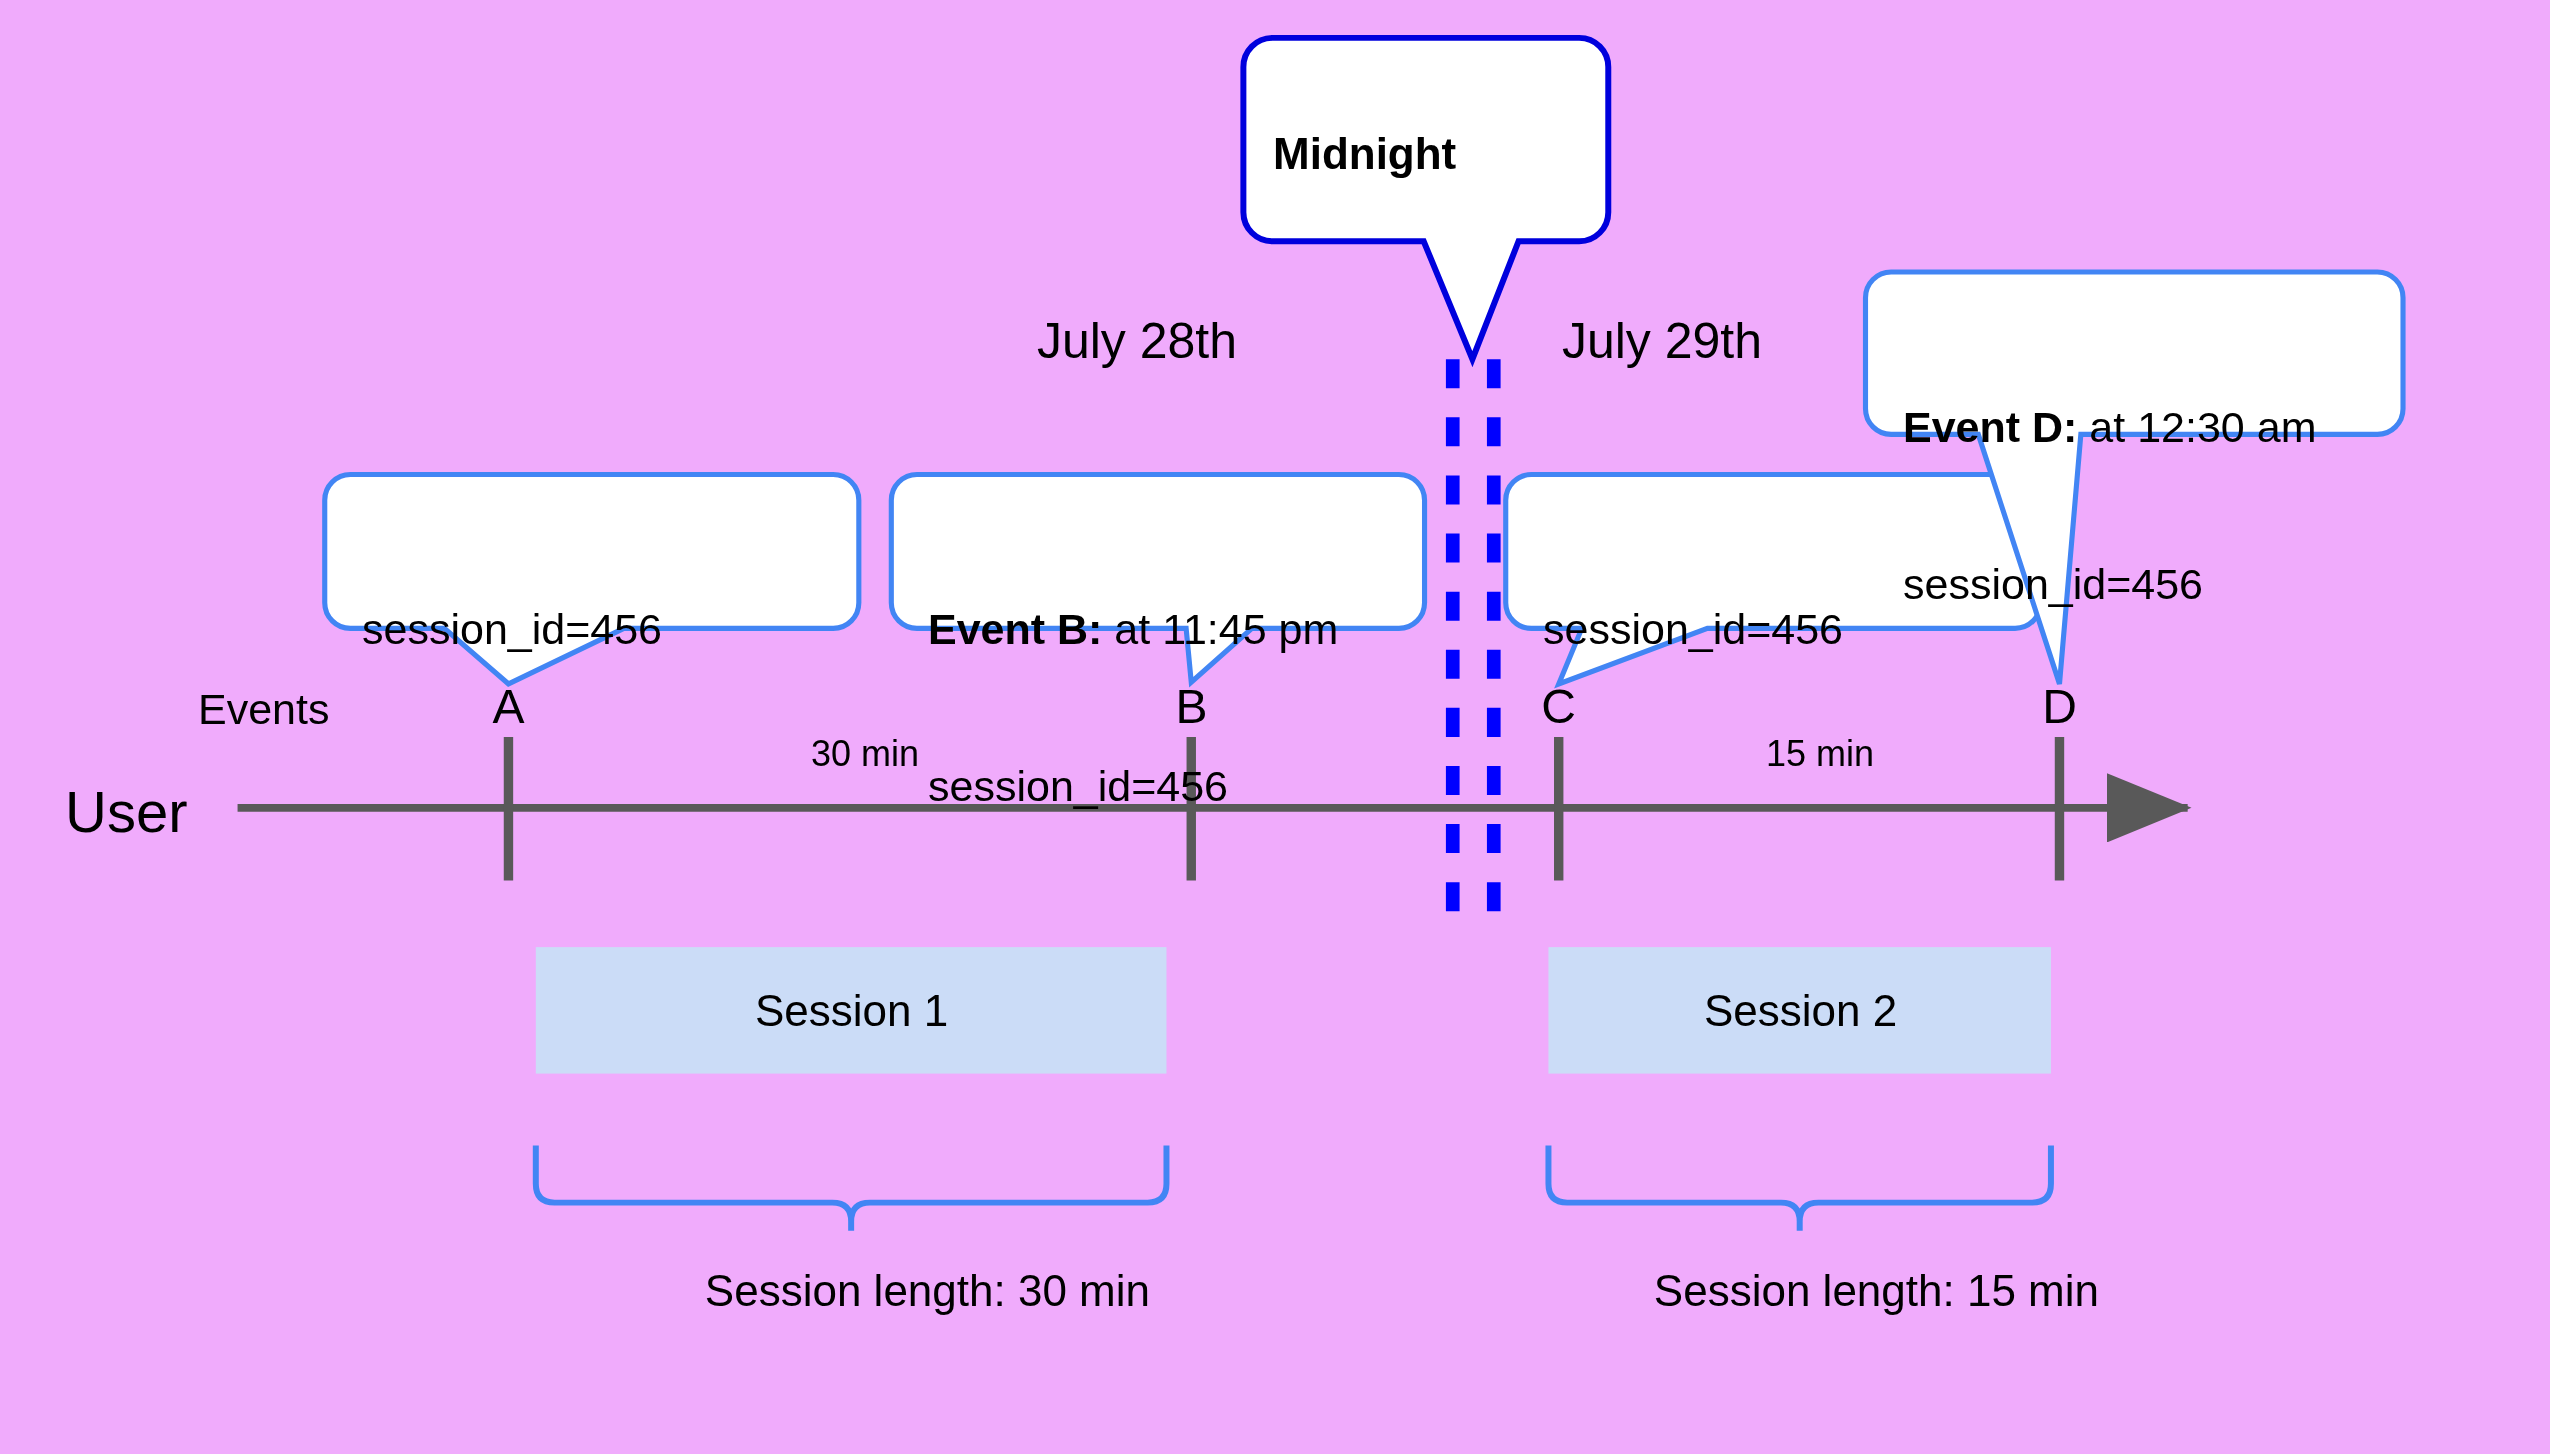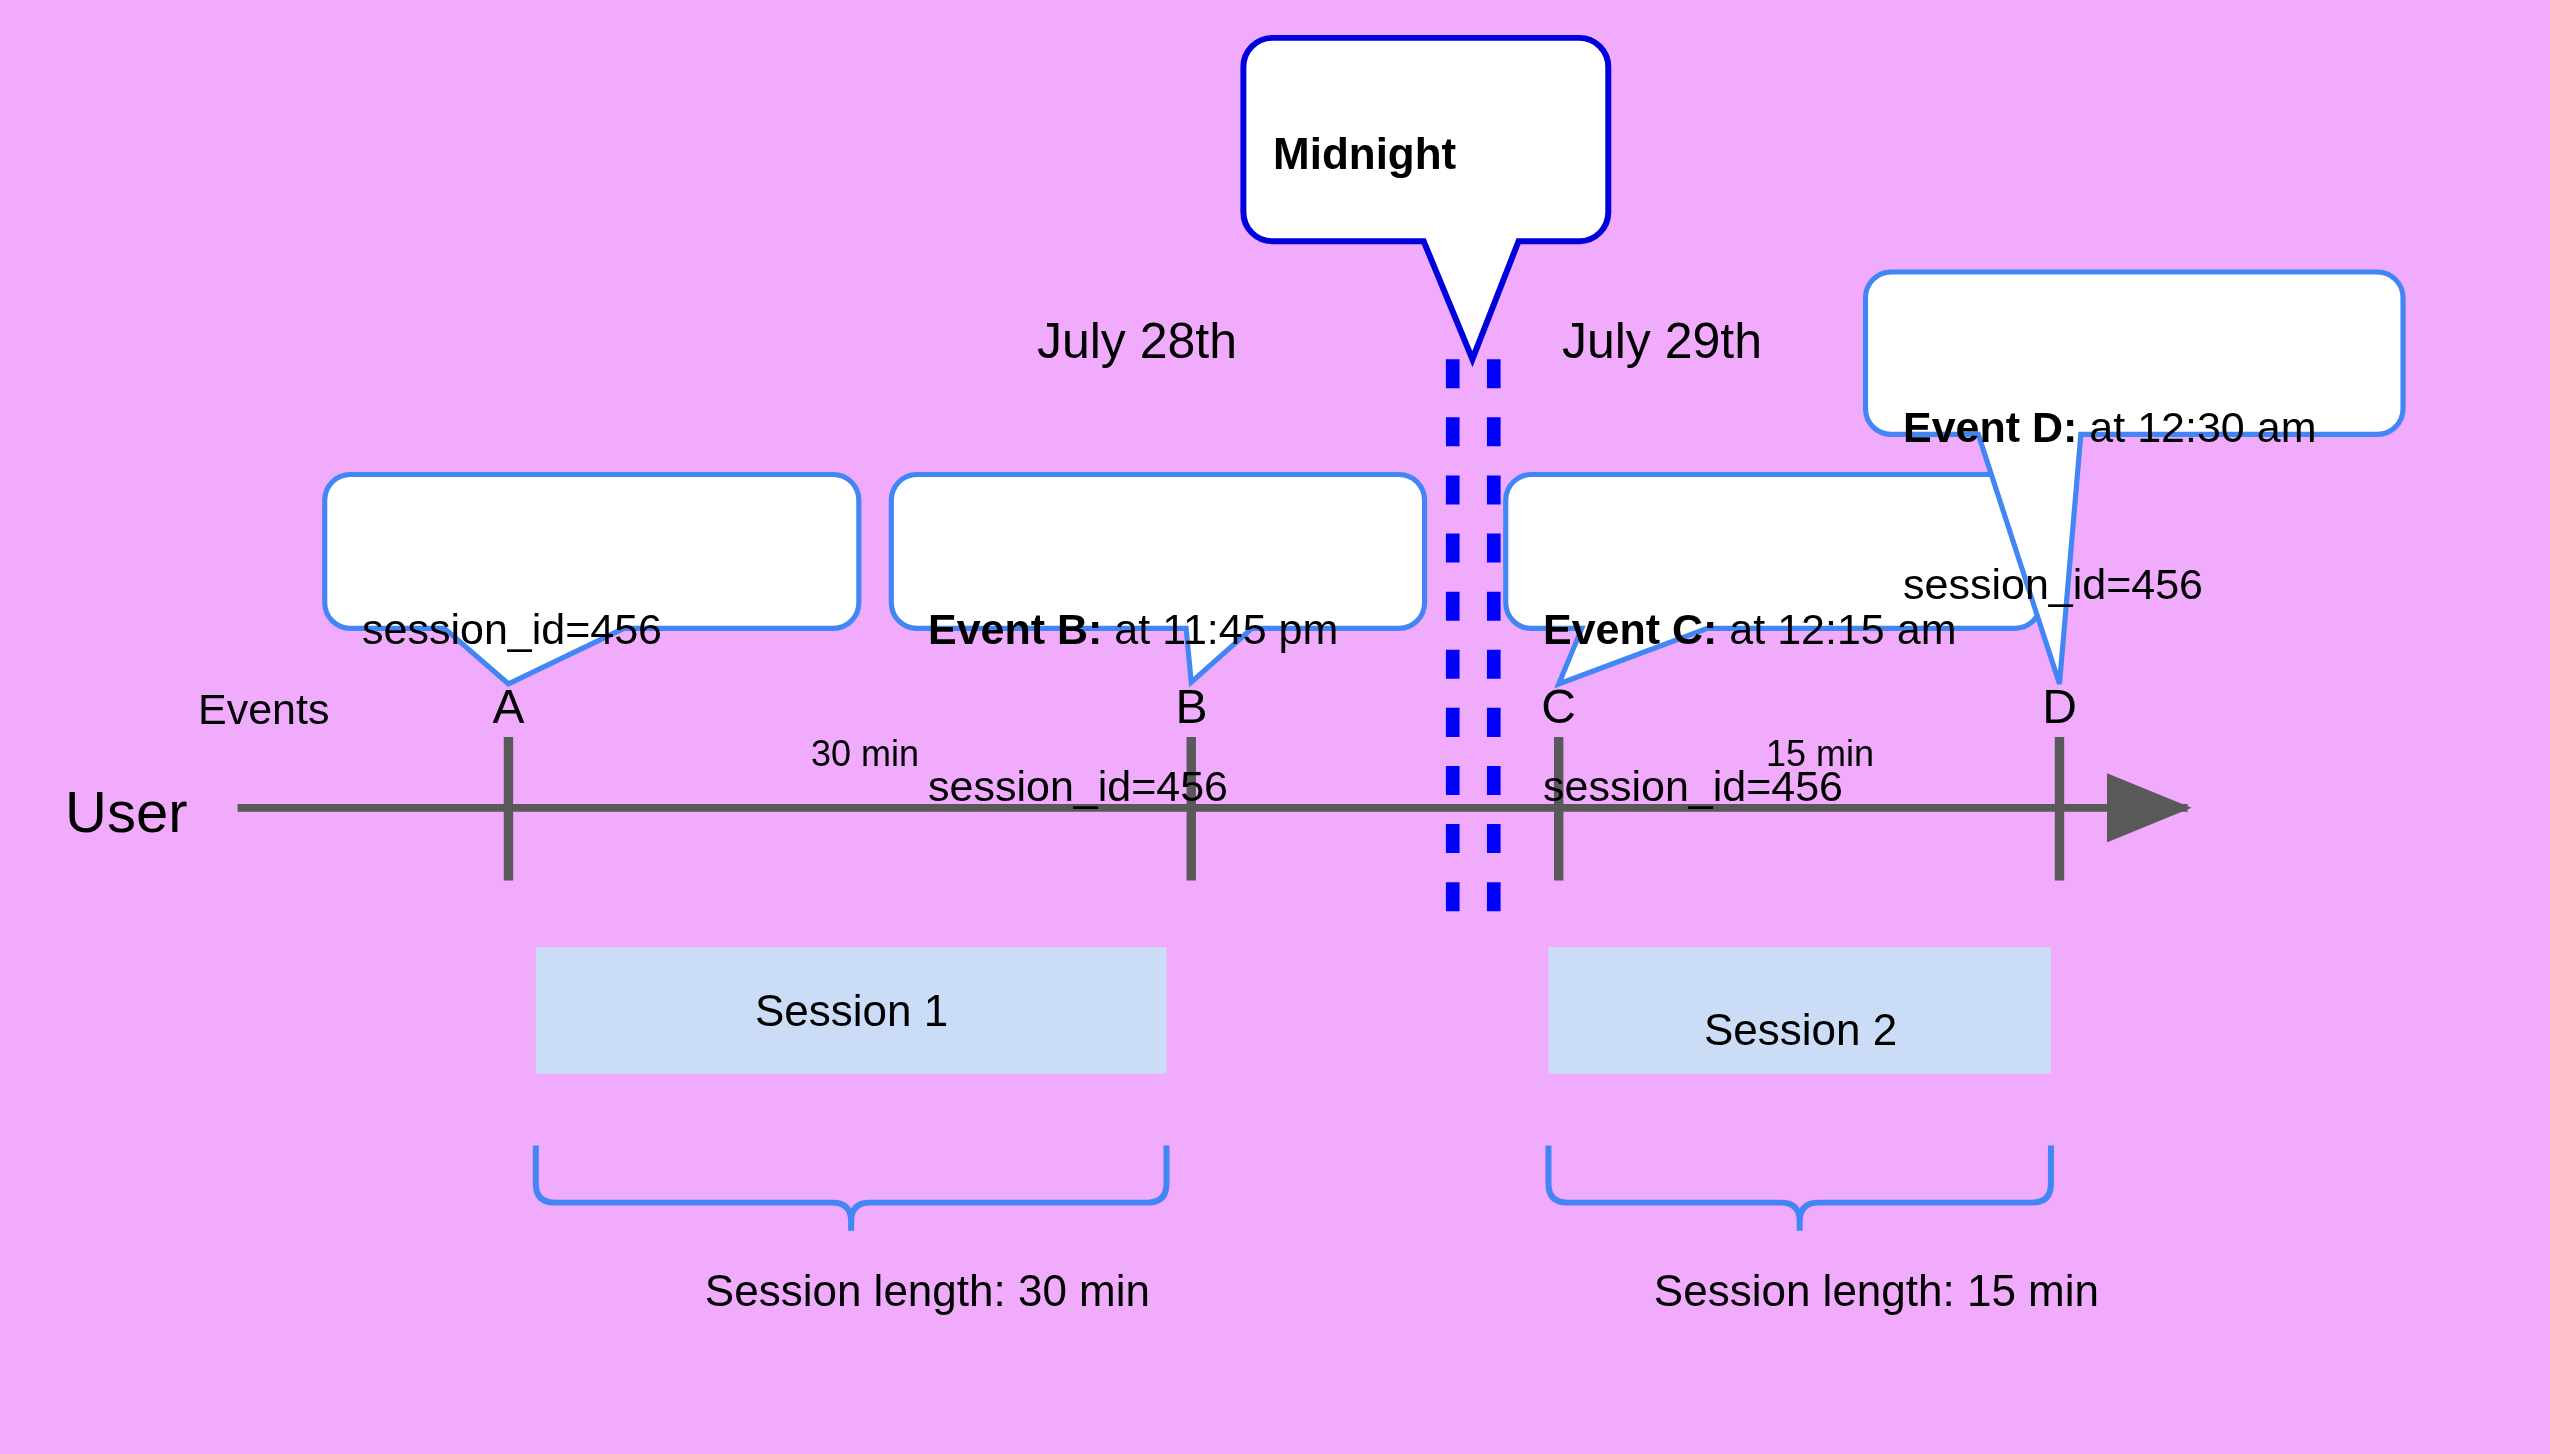--- a/index.html
+++ b/index.html
@@ -218,21 +218,20 @@
   <div class="txt callout-text" style="left:362px; top:498px; width:496px;">
     <div>session_id=456</div>
   </div>
 
   <div class="txt callout-text" style="left:928px; top:498px; width:496px;">
     <div><b>Event B:</b><span> at 11:45 pm</span></div>
     <div>session_id=456</div>
   </div>
 
   <div class="txt callout-text" style="left:1543px; top:498px; width:496px;">
-    <div><b>Event C:</b><span> at 12:15 am</span></div>
     <div>session_id=456</div>
   </div>
 
   <div class="txt callout-text" style="left:1903px; top:296px; width:496px;">
     <div><b>Event D:</b><span> at 12:30 am</span></div>
     <div>session_id=456</div>
   </div>
 
   <div class="txt lbl-events" style="left:198px; top:684px;">Events</div>
 
@@ -240,19 +239,19 @@
 
   <div class="txt lbl-tick" style="left:423px; top:679px; width:171px;">A</div>
   <div class="txt lbl-tick" style="left:1106px; top:679px; width:171px;">B</div>
   <div class="txt lbl-tick" style="left:1473px; top:679px; width:171px;">C</div>
   <div class="txt lbl-tick" style="left:1974px; top:679px; width:171px;">D</div>
 
   <div class="txt lbl-duration" style="left:737px; top:733px; width:256px;">30 min</div>
   <div class="txt lbl-duration" style="left:1692px; top:733px; width:256px;">15 min</div>
 
   <div class="txt lbl-session" style="left:536px; top:985px; width:631px;">Session 1</div>
-  <div class="txt lbl-session" style="left:1549px; top:985px; width:503px;margin-top:19px;">Session 2</div>
+  <div class="txt lbl-session" style="left:1549px; top:985px; width:503px;">Session 2</div>
 
   <div class="txt lbl-sesslen" style="left:552px; top:1265px; width:598px;">Session length: 30 min</div>
   <div class="txt lbl-sesslen" style="left:1501px; top:1265px; width:598px;">Session length: 15 min</div>
 
 </div>
 
 
 </body></html>

